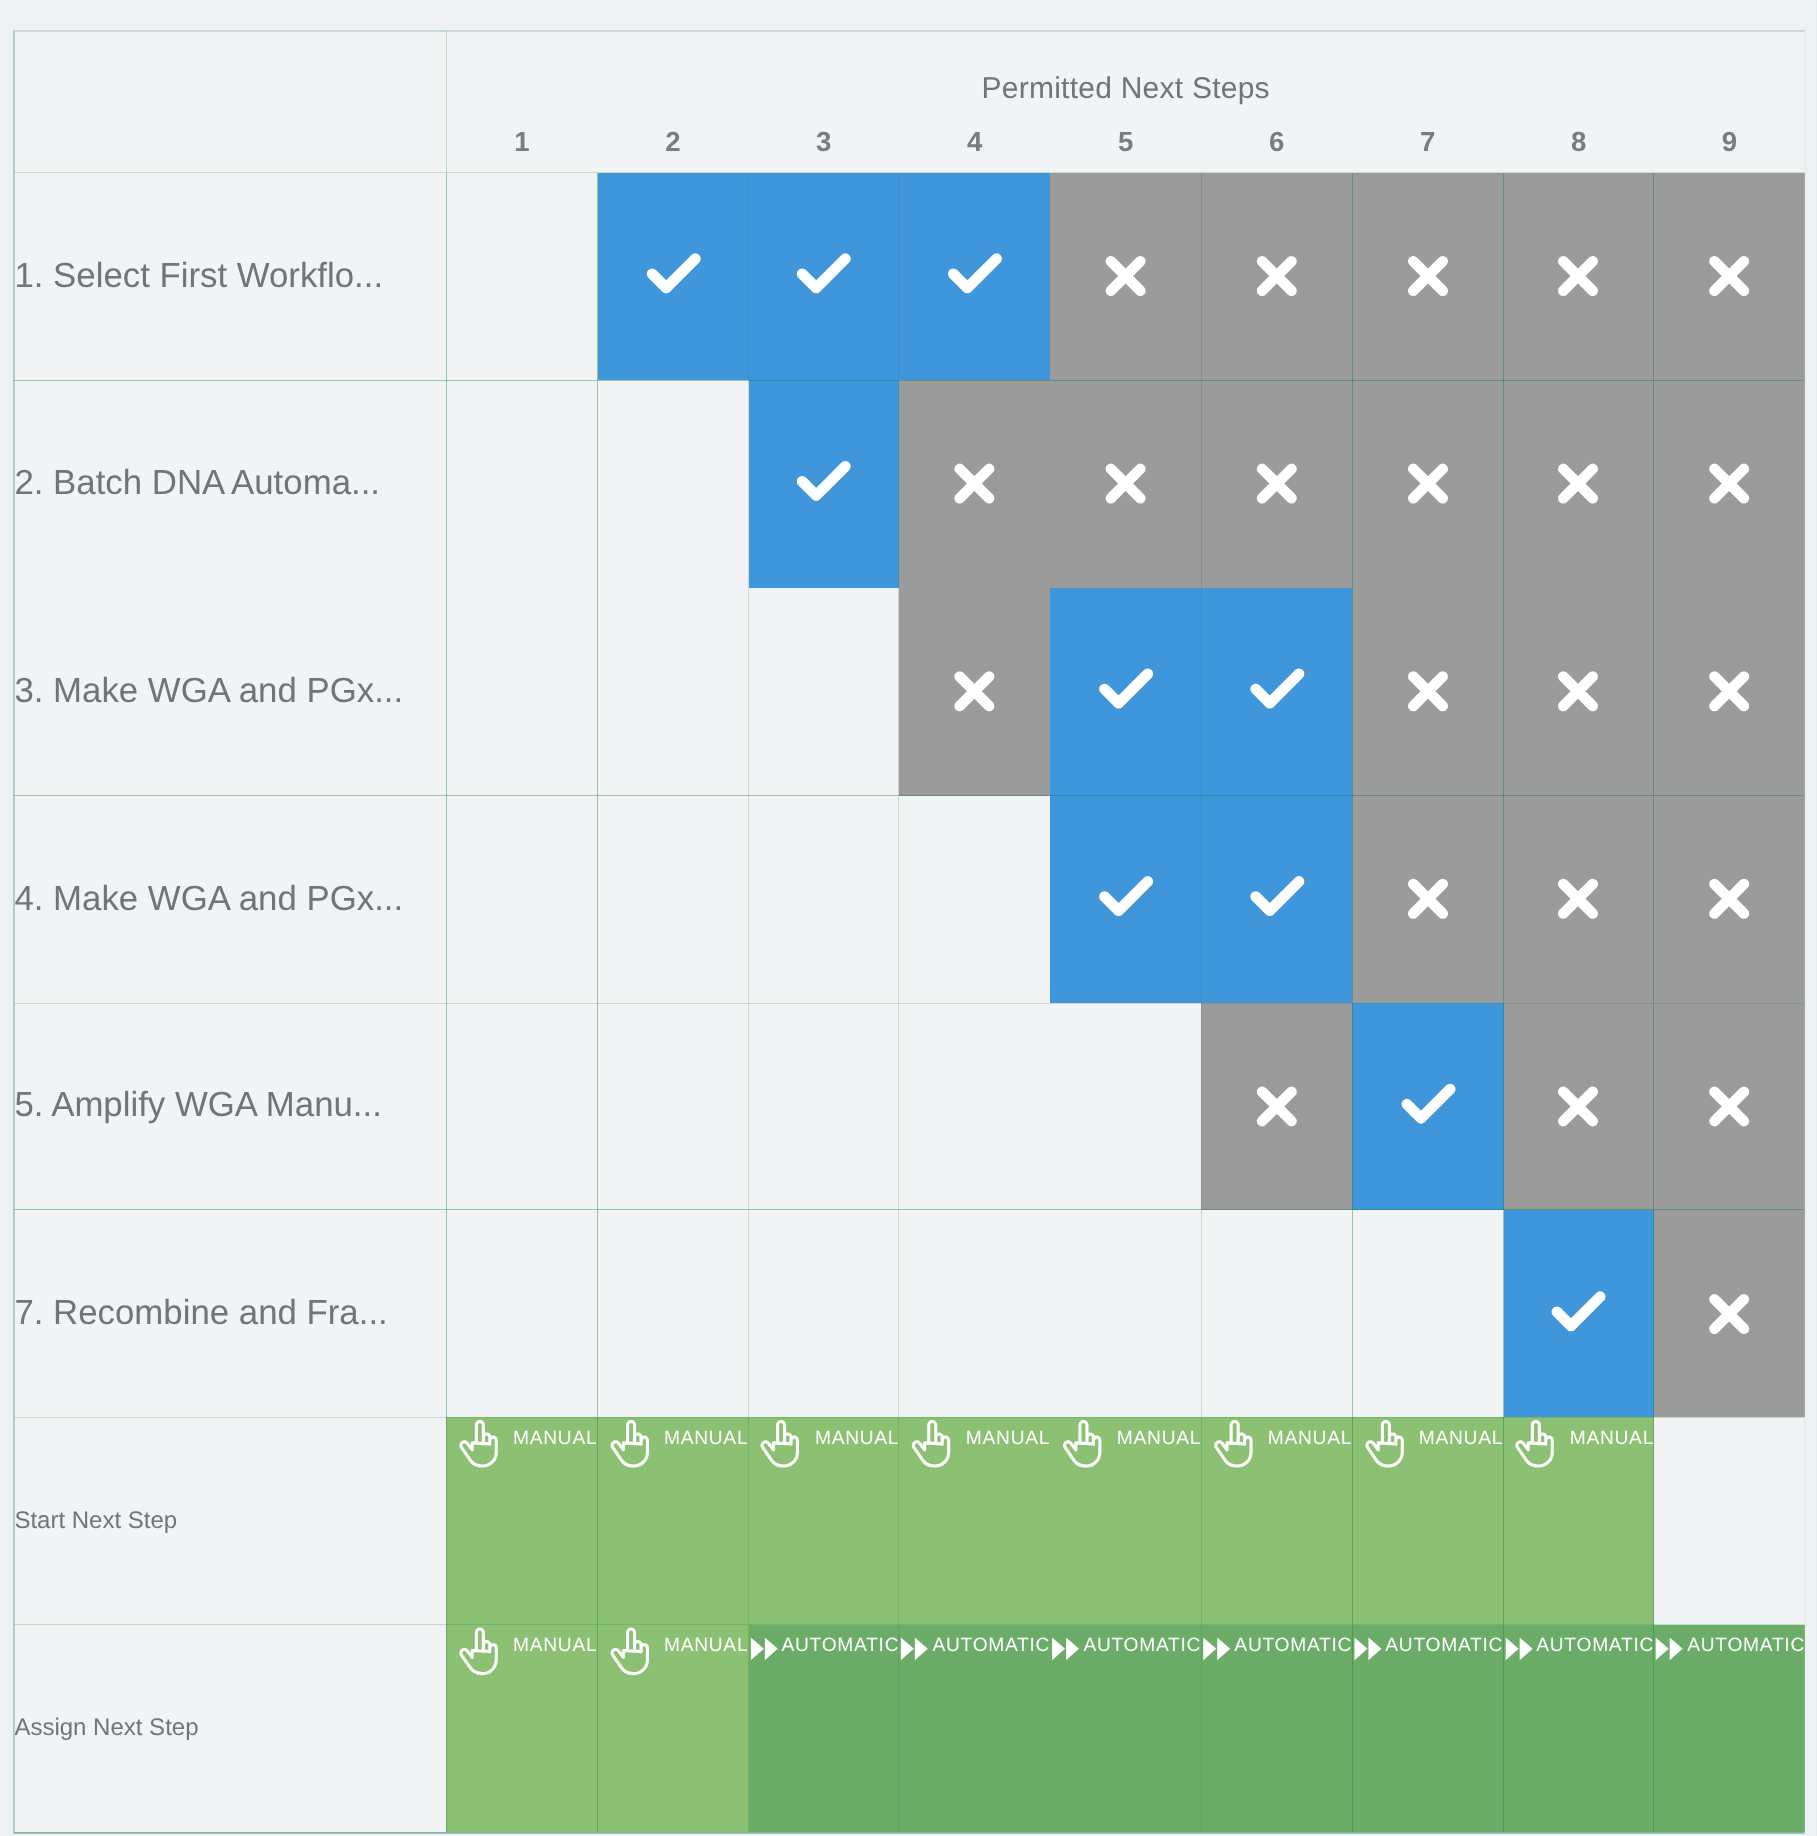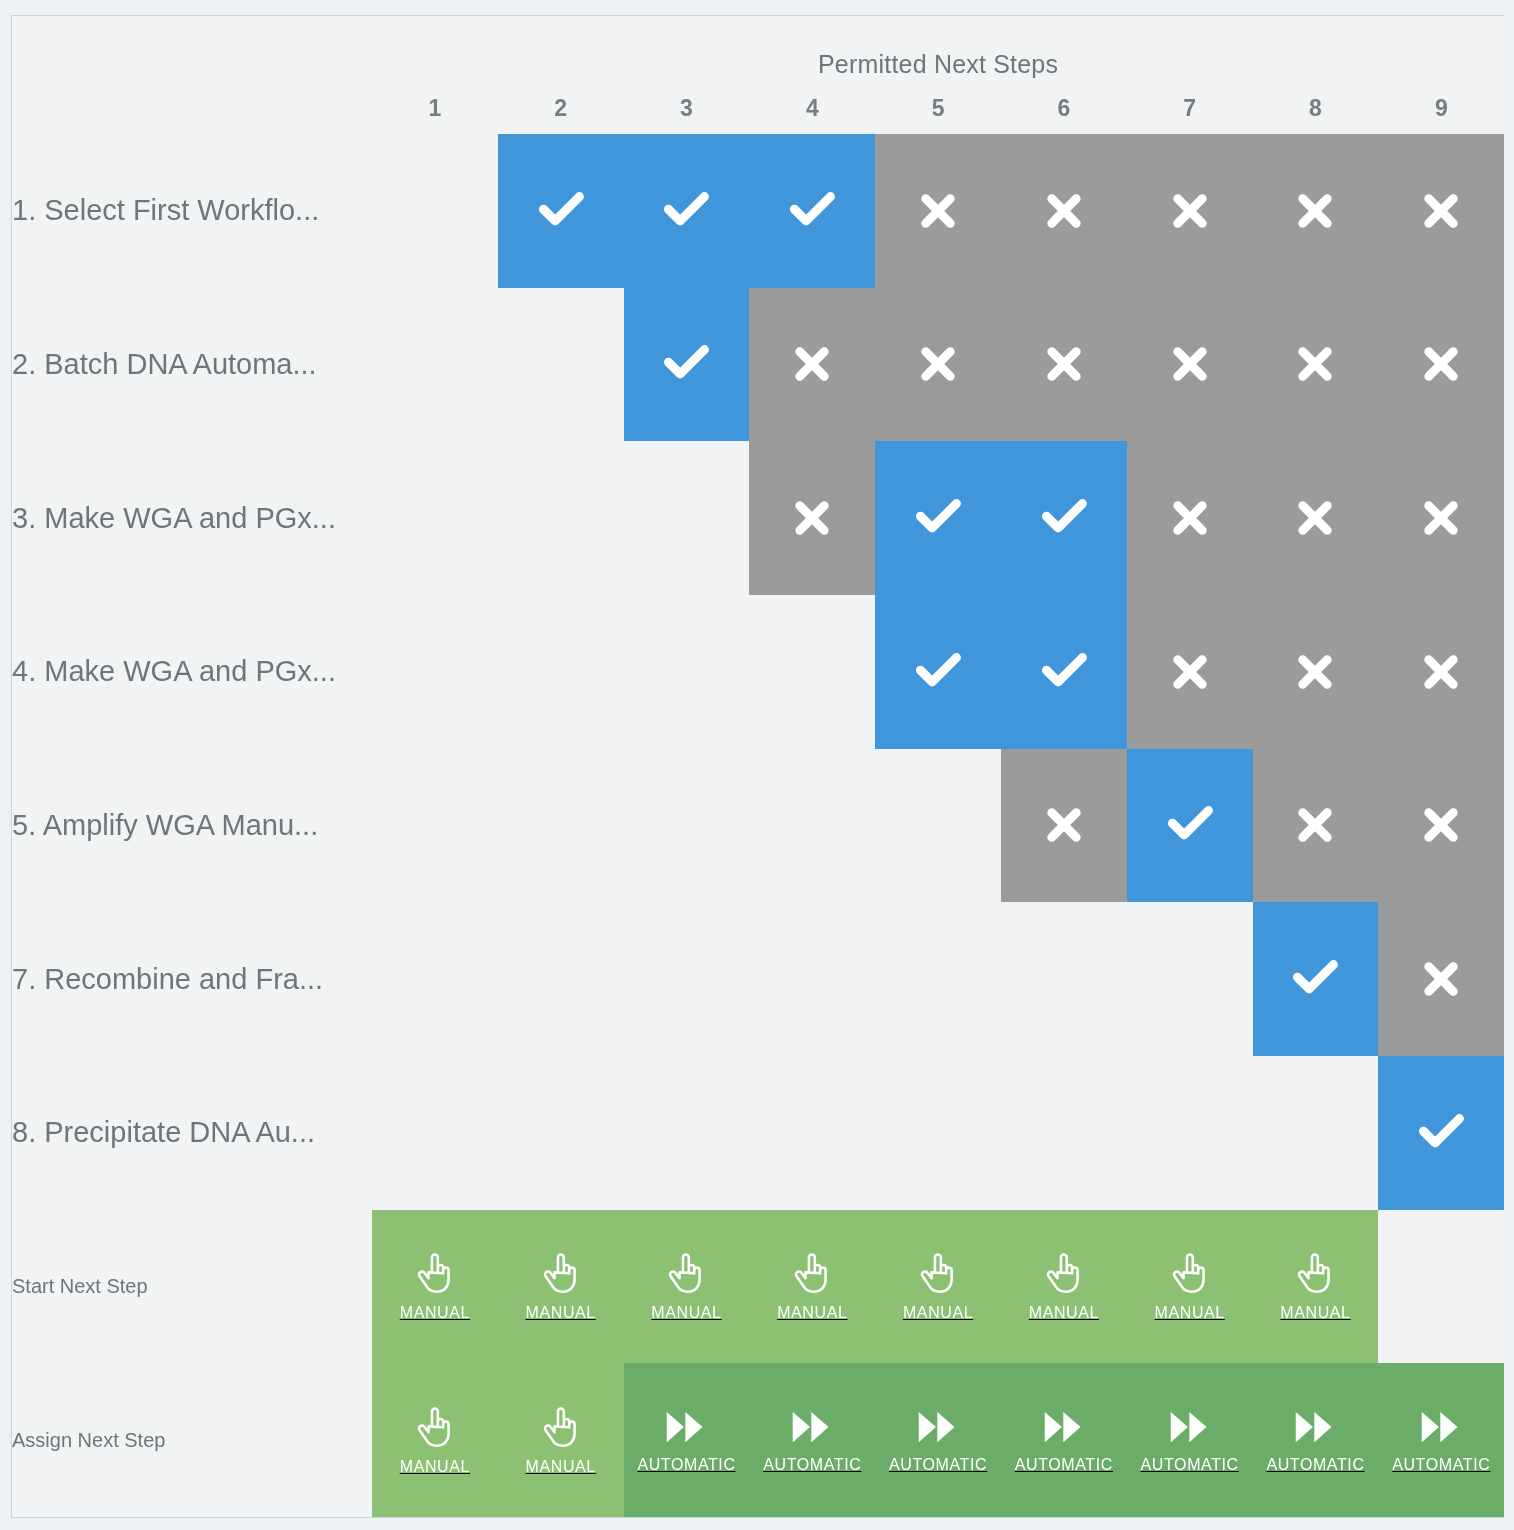--- a/index.html
+++ b/index.html
@@ -10,21 +10,21 @@
   body {
     width: 1514px;
     height: 1530px;
     font-family: "Liberation Sans", sans-serif;
     overflow: hidden;
   }
 
   #matrix-root {
     position: absolute;
     left: 11px;
-    top: 15px;
+    top: 25px;
     width: 1493px;
     height: 1503px;
     background: #15803d;
     border: 1px solid #c9d6d9;
     box-sizing: border-box;
   }
 
   table.matrix {
     border-collapse: collapse;
     table-layout: fixed;
@@ -112,25 +112,22 @@
   td.cell.deny   { background: #9b9b9b; border-right-color: #9b9b9b; border-bottom-color: #9b9b9b;}
   td.cell.manual { background: #8cc173; border-right-color: #8cc173; border-bottom-color: #8cc173;}
   td.cell.auto   { background: #6bad68; border-right-color: #6bad68; border-bottom-color: #6bad68;}
 
   tr.last-body-row td { border-bottom: 0; }
 
   .icon-svg { display: block; margin: 0 auto; }
 
   .action-stack {
     display: flex;
-    flex-direction: column;
-    align-items: center;
     justify-content: center;
     height: 100%;
-    text-decoration: underline;
   }
   .action-label {
     margin-top: 9px;
     font-size: 16px;
     color: #ffffff;
     letter-spacing: 0.6px;
   }
 </style>
 </head>
 <body>
@@ -364,36 +361,20 @@
             <svg class="icon-svg" width="54" height="54" viewBox="0 0 24 24">
               <path d="M20.2 5.6 L9.4 16.4 L4.2 11.2" fill="none" stroke="#ffffff" stroke-width="4" stroke-linecap="round" stroke-linejoin="round"></path>
             </svg>
           </td>
           <td class="cell deny last-col">
             <svg class="icon-svg" width="46" height="46" viewBox="0 0 24 24">
               <path d="M5.6 5.6 L18.4 18.4 M18.4 5.6 L5.6 18.4" fill="none" stroke="#ffffff" stroke-width="4.6" stroke-linecap="round" stroke-linejoin="round"></path>
             </svg>
           </td>
         </tr>
-        <tr class="step-row">
-          <td class="rowlabel">8. Precipitate DNA Au...</td>
-          <td class="cell"></td>
-          <td class="cell"></td>
-          <td class="cell"></td>
-          <td class="cell"></td>
-          <td class="cell"></td>
-          <td class="cell"></td>
-          <td class="cell"></td>
-          <td class="cell"></td>
-          <td class="cell allow last-col">
-            <svg class="icon-svg" width="54" height="54" viewBox="0 0 24 24">
-              <path d="M20.2 5.6 L9.4 16.4 L4.2 11.2" fill="none" stroke="#ffffff" stroke-width="4" stroke-linecap="round" stroke-linejoin="round"></path>
-            </svg>
-          </td>
-        </tr>
         <tr class="action-row">
           <td class="rowlabel action">Start Next Step</td>
           <td class="cell manual">
             <div class="action-stack">
               <svg class="icon-svg" width="40" height="44" viewBox="0 0 32 36">
                 <path d="M13.5 17.5 V5.3 a2.4 2.4 0 0 1 4.8 0 V16.2 M18.3 16.8 V13.6 a2.2 2.2 0 0 1 4.4 0 V18.4 M22.7 18.2 V15.8 a2.2 2.2 0 0 1 4.4 0 V23.5 c0 5.6 -3.9 9.8 -9.6 9.8 c-4 0 -6.6 -1.5 -8.4 -4.4 L3.4 20.6 a2.4 2.4 0 0 1 3.9 -2.8 l3.4 4.4 V17.5 Z" fill="none" stroke="#ffffff" stroke-width="2.1" stroke-linecap="round" stroke-linejoin="round"></path>
               </svg>
               <div class="action-label">MANUAL</div>
             </div>
           </td>

